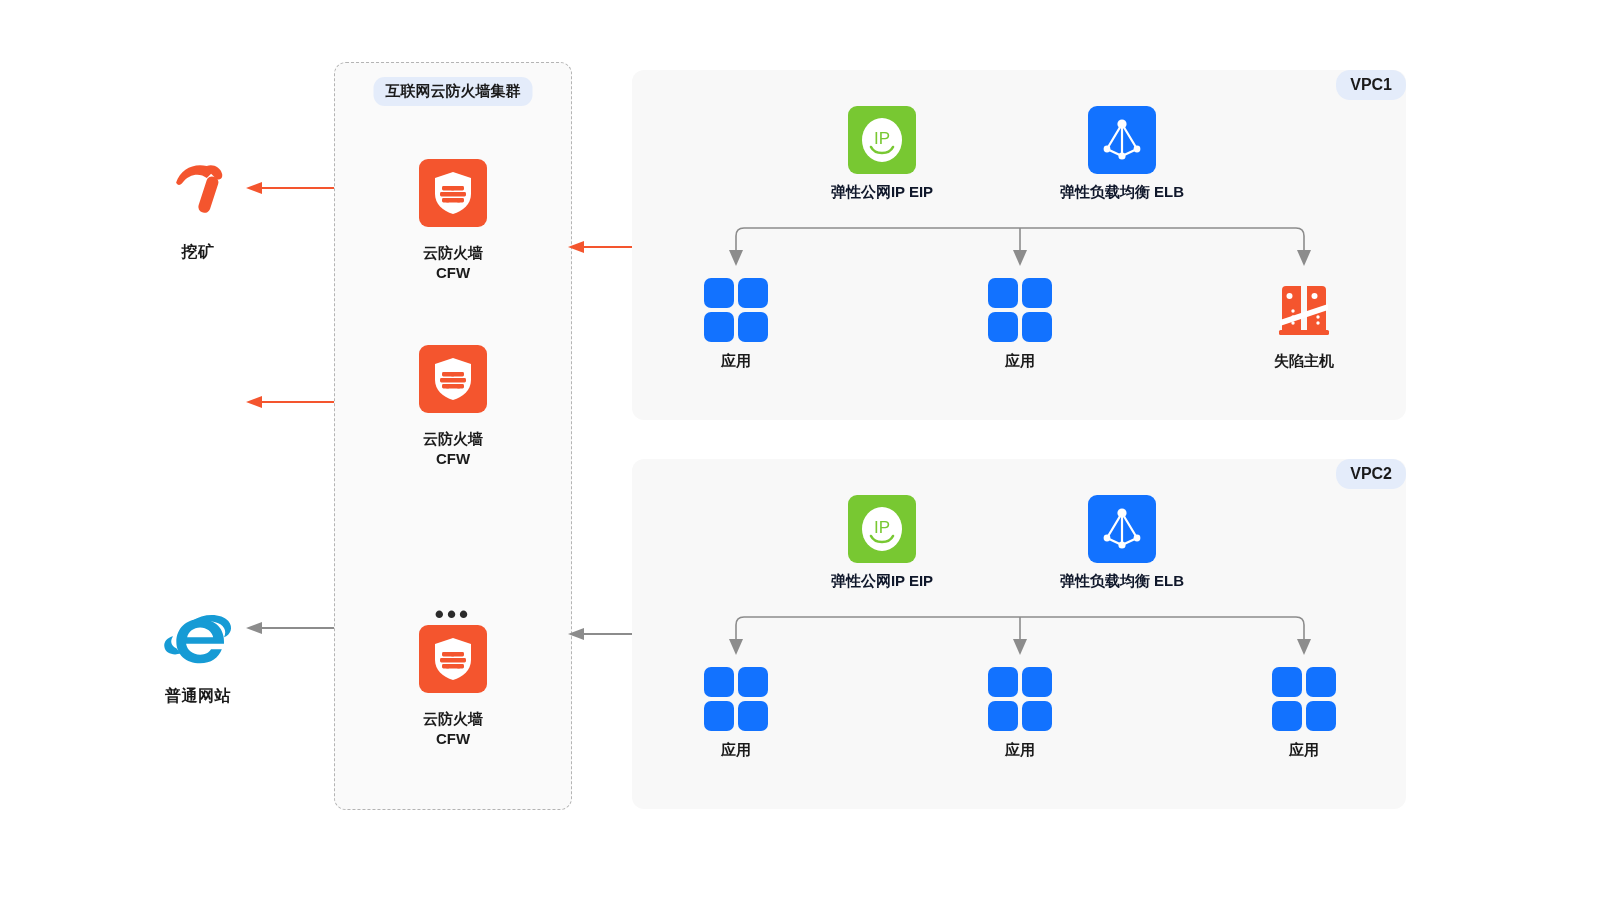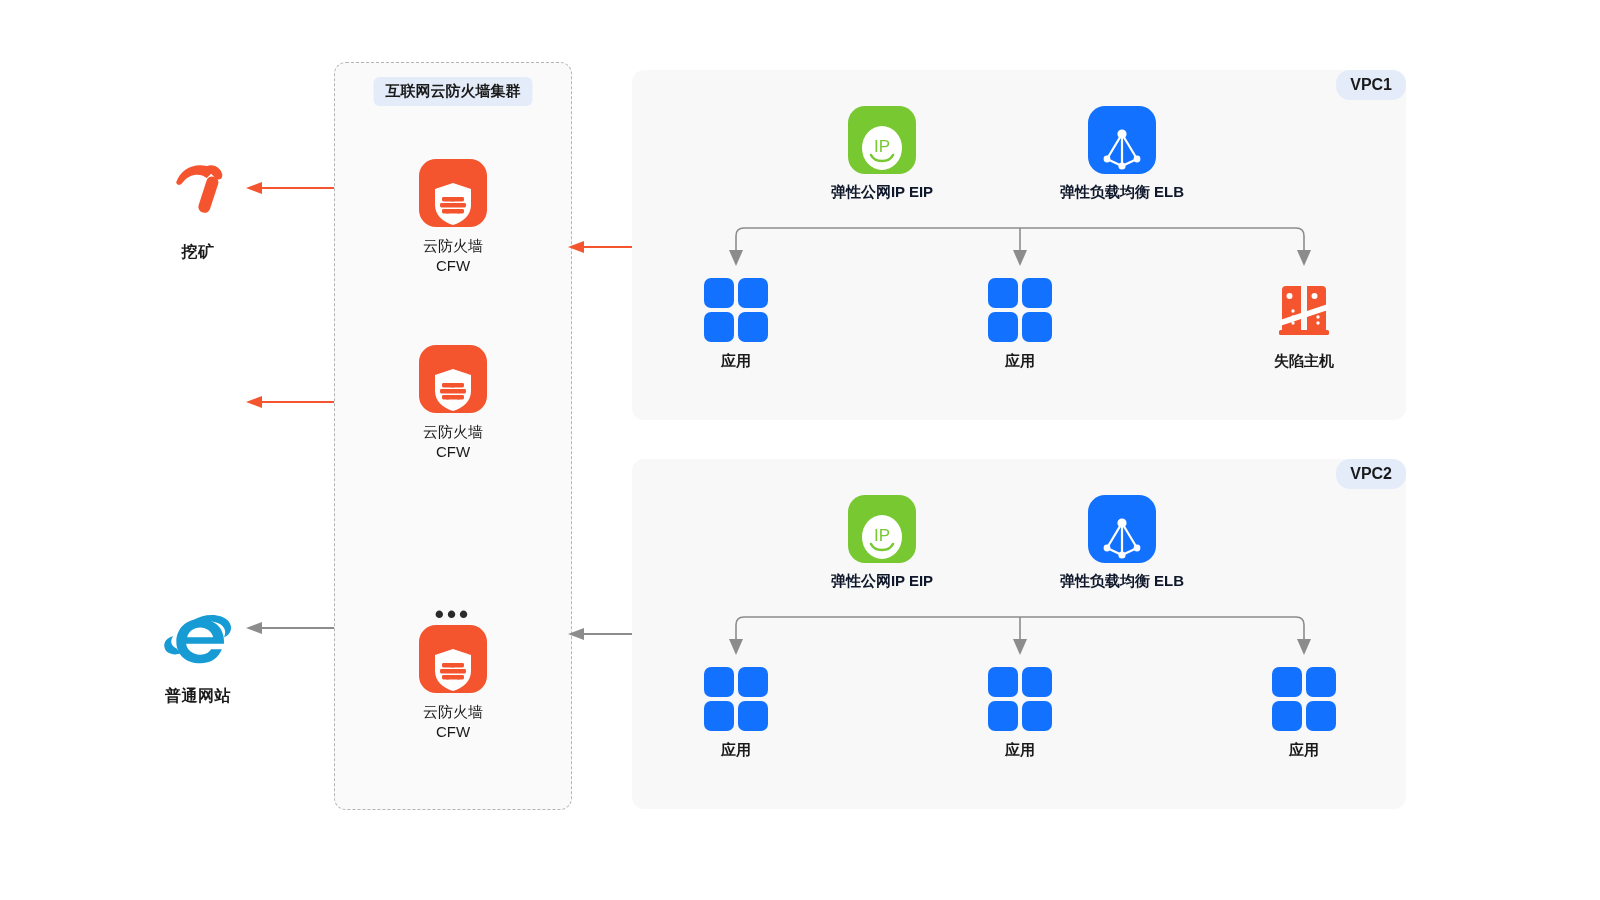--- a/index.html
+++ b/index.html
@@ -60,57 +60,57 @@
   .cfw-title {
     position: absolute;
     left: 50%;
     transform: translateX(-50%);
     top: 14px;
     background: #e4ecfa;
     color: #1a1a1a;
     font-size: 15px;
     font-weight: 700;
     padding: 5px 12px;
-    border-radius: 6px;
+    border-radius: 11px;
     white-space: nowrap;
   }
   .cfw-node {
     position: absolute;
     left: 50%;
     transform: translateX(-50%);
     width: 150px;
     text-align: center;
   }
   .cfw-node-label {
-    margin-top: 9px;
+    margin-top: 16px;
     font-size: 15px;
-    font-weight: 400;
+    font-weight: 700;
     color: #1a1a1a;
     line-height: 1.35;
   }
   .cfw-ellipsis {
     position: absolute;
     left: 50%;
     transform: translateX(-50%);
     top: 538px;
     font-size: 26px;
     font-weight: 700;
     color: #2b2b2b;
     letter-spacing: 3px;
     line-height: 1;
   }
 
   
   .icon-sq {
     width: 68px;
     height: 68px;
-    border-radius: 17px;
+    border-radius: 9px;
     margin: 0 auto;
     display: flex;
-    align-items: flex-end;
+    align-items: center;
     justify-content: center;
   }
   .icon-cfw  { background: #f4552e; }
   .icon-eip  { background: #78c832; }
   .icon-elb  { background: #1272ff; }
 
   
   .vpc {
     position: absolute;
     background: #f8f8f8;

